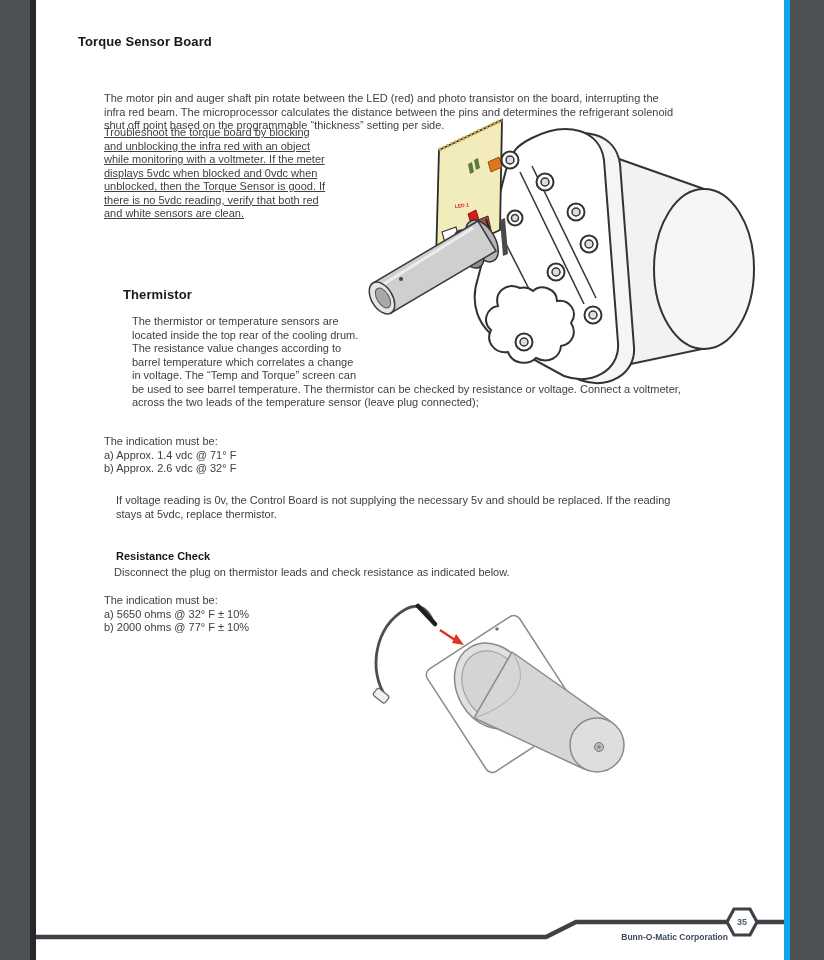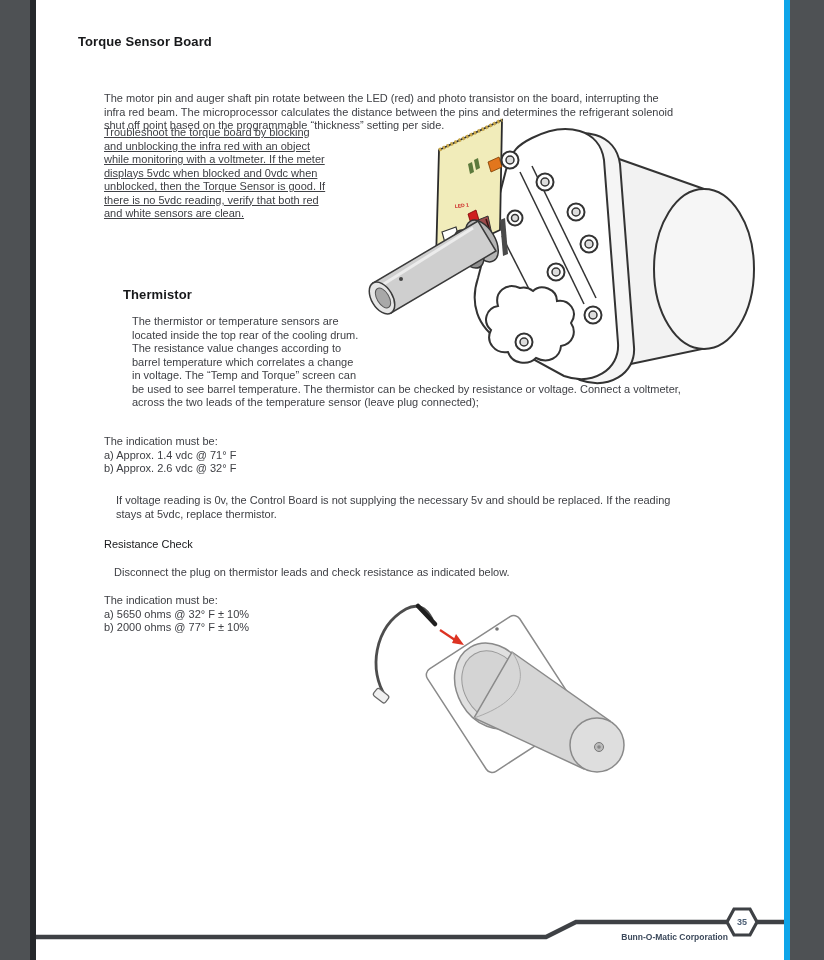--- a/index.html
+++ b/index.html
@@ -12,21 +12,21 @@
     position:absolute;left:30px;top:0;width:760px;height:960px;
     background:#ffffff;box-sizing:border-box;
     border-left:6px solid #26282b;border-right:6px solid #0ea5e9;
     overflow:hidden;
   }
   .abs{position:absolute;}
   h1.doc-h1{
     margin:0;font-size:13px;font-weight:bold;color:#17181a;letter-spacing:.1px;
   }
   .doc-h2{
-    margin:0;font-size:11px;font-weight:normal;color:#17181a;
+    margin:12px;font-size:11px;font-weight:bold;color:#17181a;
   }
   p.body{
     margin:0;font-size:11px;line-height:13.5px;color:#3f4045;
     white-space:pre-line;
   }
   svg text{font-family:"Liberation Sans", sans-serif;}
 </style>
 </head>
 <body>
 

